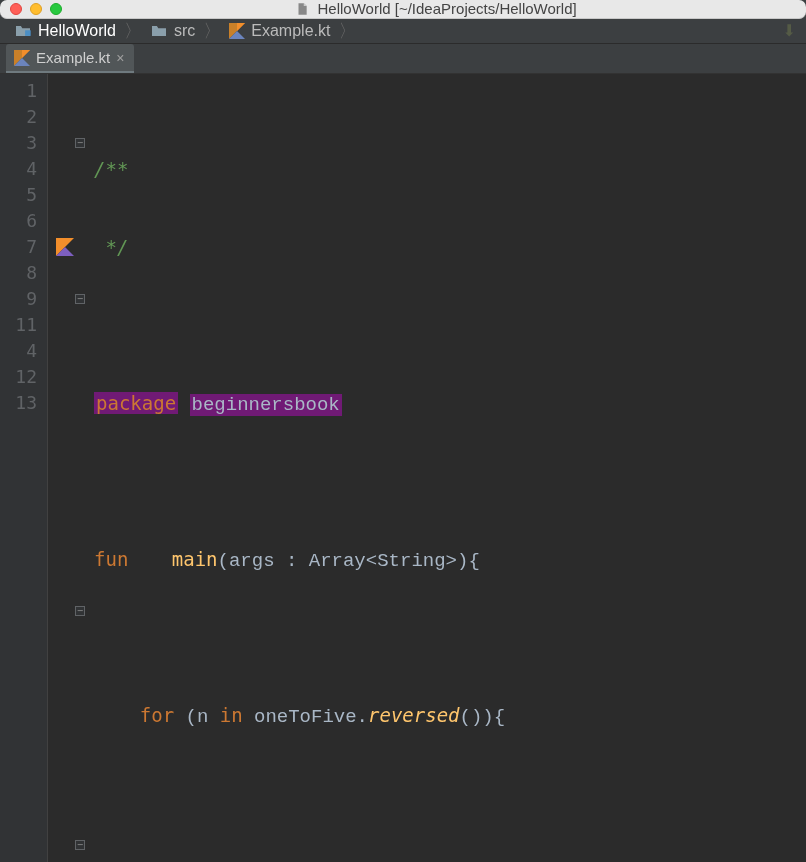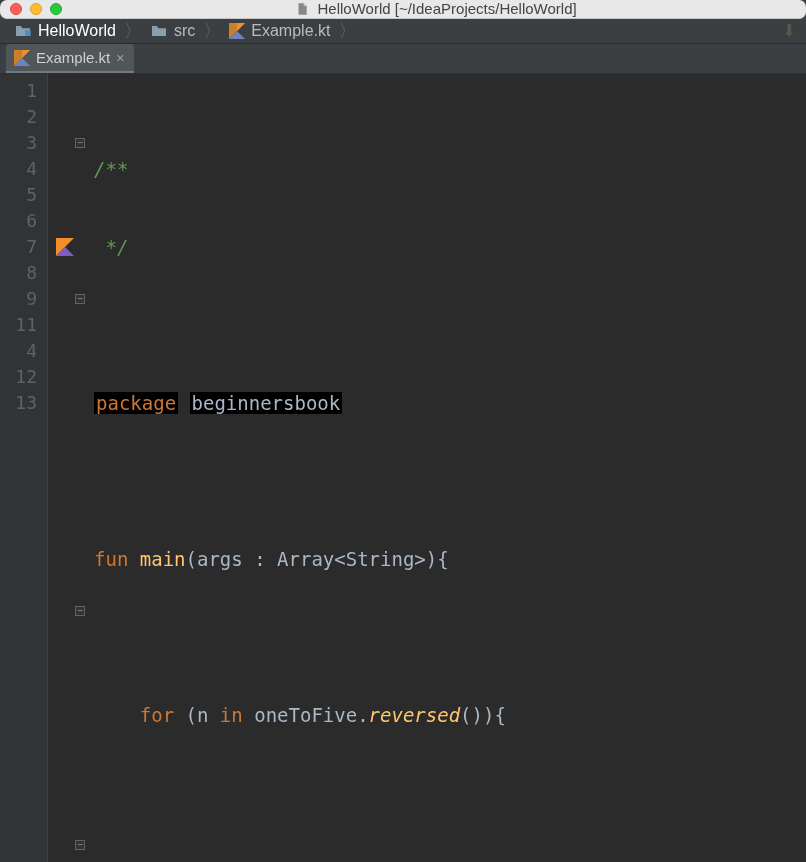--- a/index.html
+++ b/index.html
@@ -112,25 +112,25 @@
     left: 22px;
     top:4px;
     width:20px;
     height:100%;
   }
   .fold-row { height:26px; display:flex; align-items:center; justify-content:center; color:#606366; font-size:12px;}
   .fold-box { width:10px; height:10px; border:1px solid #606366; display:flex; align-items:center; justify-content:center; font-size:10px; line-height:8px; color:#888; background:#313335;}
   .code .row { height:26px; position:relative; }
   .c-comment { color:#629755; font-style: italic; }
   .c-key { color:#cc7832; }
-  .c-ident { color:#a9b7c6; }
-  .c-fn { color:#ffc66d; }
+  .c-ident { color:#a9b7c6;font-family:Liberation Mono, monospace; }
+  .c-fn { color:#ffc66d;margin-left:32px; }
   .c-num { color:#6897bb; }
   .c-italic { font-style: italic; color:#ffc66d;}
-  .pkg-hl { background:#000000; padding:0 2px;}
+  .pkg-hl { background:#701a75; padding:0 2px;}
   .bead { color:#808080;}
 </style>
 </head>
 <body>
 
 <div class="titlebar">
   <div class="traffic">
     <div class="traffic-dot tdot-close"></div>
     <div class="traffic-dot tdot-min"></div>
     <div class="traffic-dot tdot-zoom"></div>

